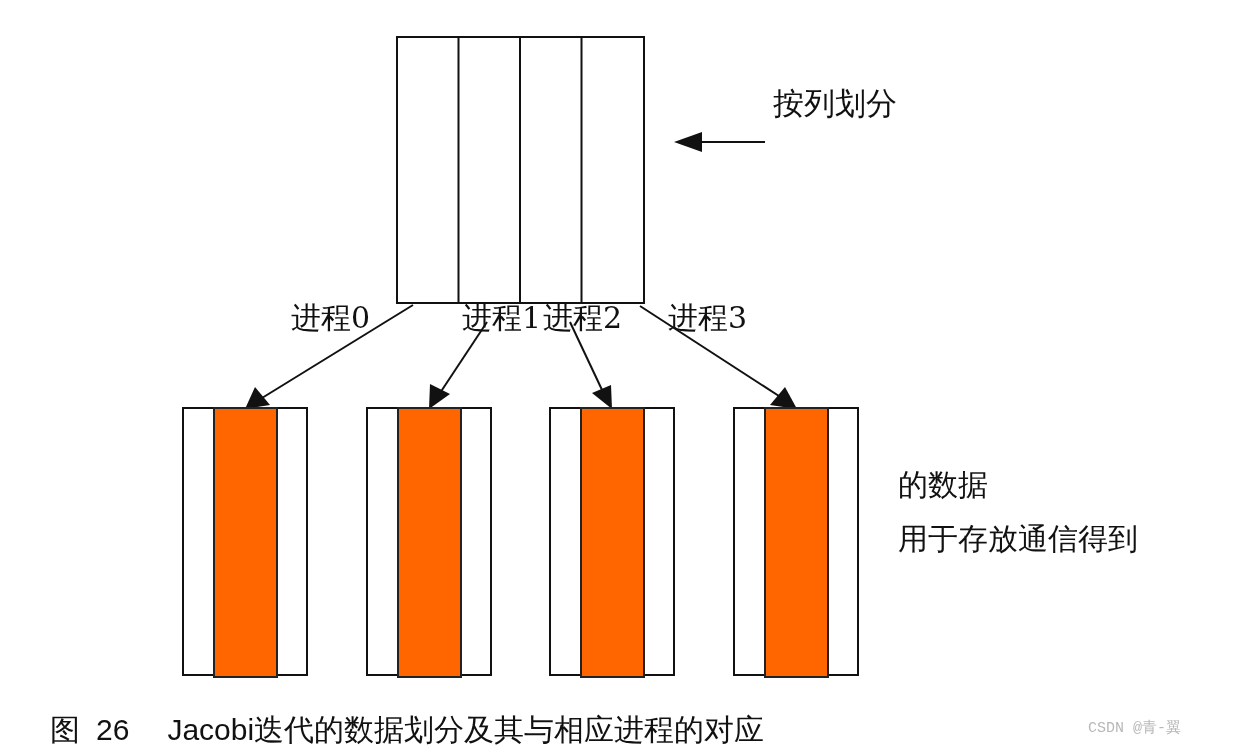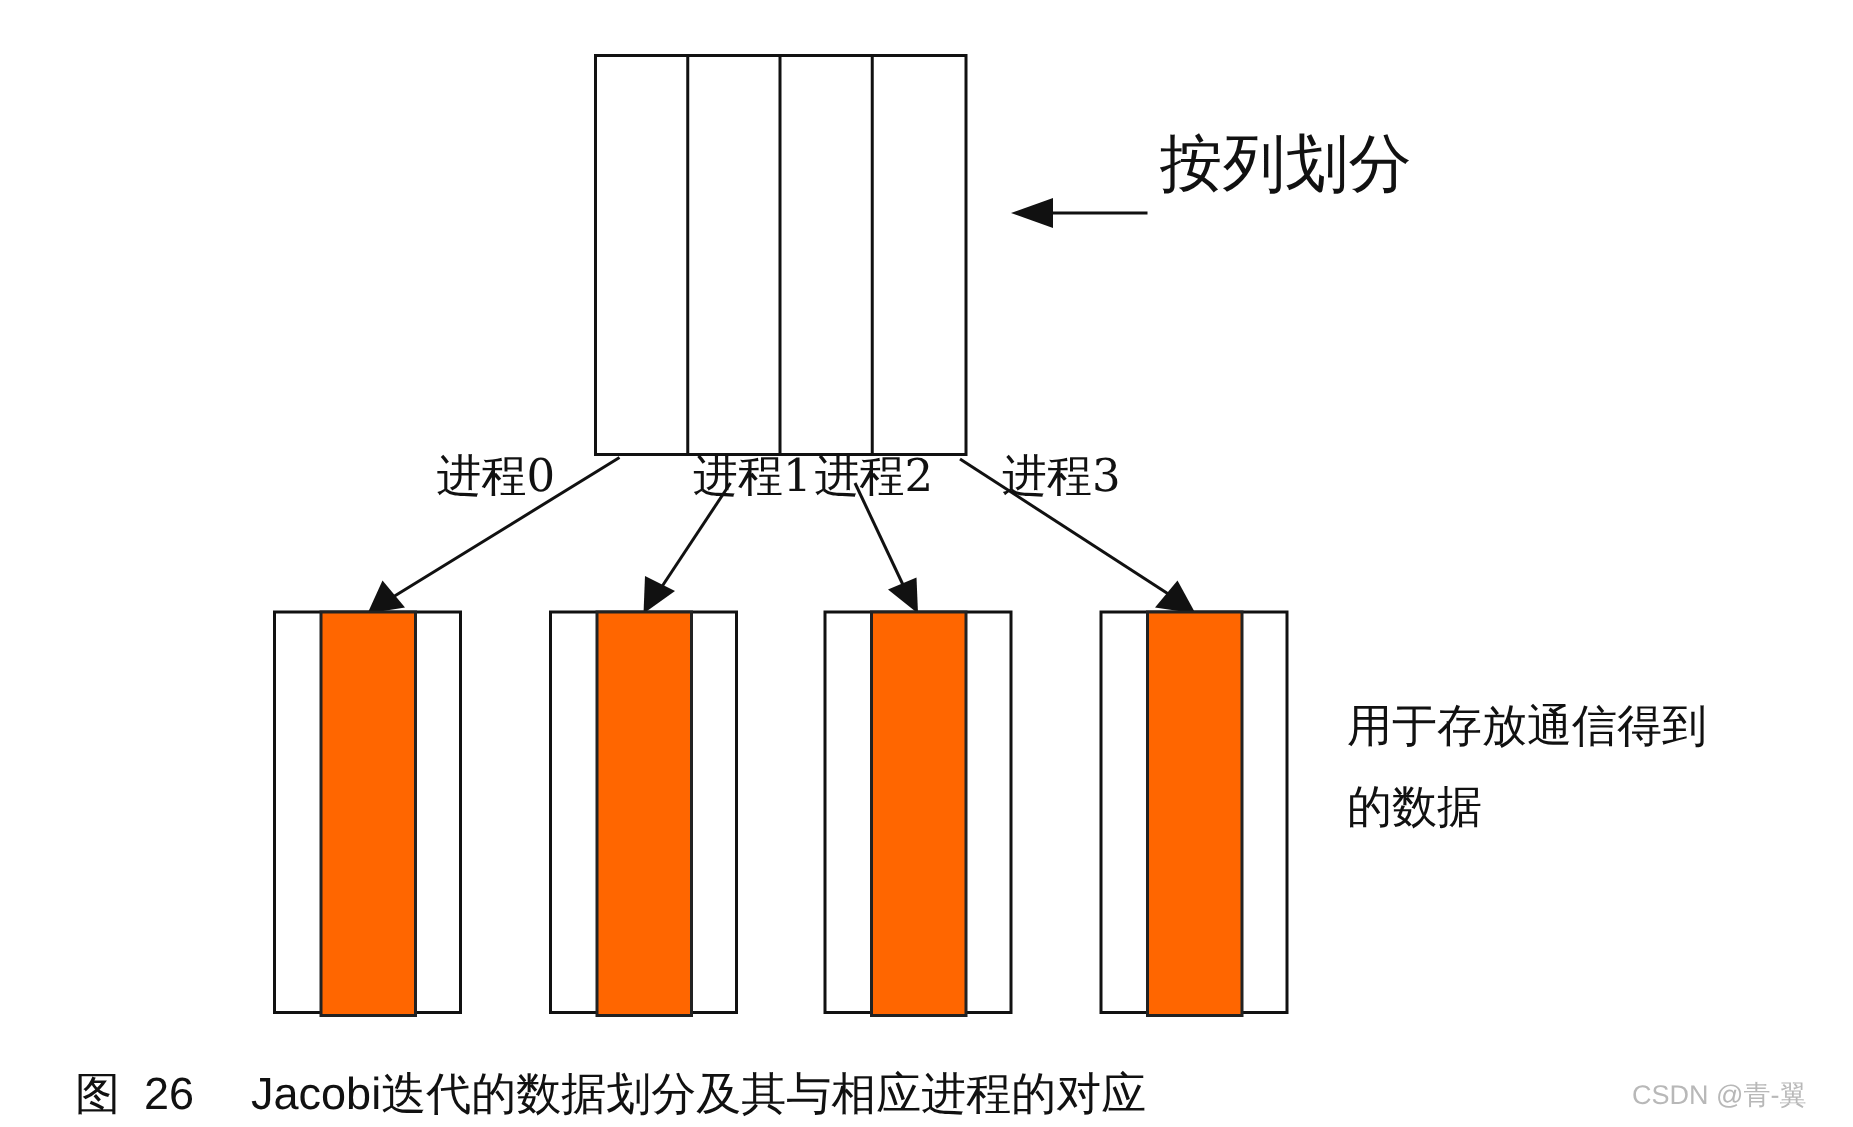--- a/index.html
+++ b/index.html
@@ -8,26 +8,26 @@
       background: #ffffff;
       font-family: "DejaVu Sans", "Liberation Sans", sans-serif;
       color: #111111;
     }
     #diagram { position: absolute; left: 0; top: 0; }
     .txt { position: absolute; white-space: nowrap; line-height: 1; }
     .proc-label {
       font-family: "DejaVu Serif", "Liberation Serif", serif;
       font-size: 30px; color: #111;
     }
-    .split-label { font-size: 42px; left: 773px; top: 88px; }
+    .split-label { font-size: 31px; left: 773px; top: 88px; font-family: Liberation Serif, serif; }
     .note { left: 898px; top: 458px; font-size: 30px; line-height: 54px; white-space: normal; }
     .note div { white-space: nowrap; }
     .caption { left: 50px; top: 700px; font-size: 30px; font-family: "Liberation Sans", sans-serif; margin-top: 15px; }
     .caption .num { margin-left: 16px; margin-right: 38px; }
-    .watermark { left: 1088px; top: 721px; font-size: 18px; color: #b8b8b8; font-family: Liberation Sans, sans-serif; }
+    .watermark { left: 1088px; top: 721px; font-size: 15px; color: #b8b8b8; font-family: Liberation Mono, monospace; }
   </style>
 </head>
 <body>
 
 <svg id="diagram" width="1235" height="751" viewBox="0 0 1235 751">
   <defs>
     <marker id="arrowhead" viewBox="0 0 10 10" refX="9" refY="5" markerWidth="8" markerHeight="8" markerUnits="userSpaceOnUse" orient="auto">
       <path d="M0,0 L10,5 L0,10 z" fill="#111"></path>
     </marker>
   </defs>
@@ -74,21 +74,21 @@
 </svg>
 
 <div class="txt split-label">按列划分</div>
 
 <div class="txt proc-label" style="left:291px; top:303px;">进程0</div>
 <div class="txt proc-label" style="left:418px; top:303px;margin-left:44px;">进程1</div>
 <div class="txt proc-label" style="left:543px; top:303px;">进程2</div>
 <div class="txt proc-label" style="left:668px; top:303px;text-align:right;">进程3</div>
 
 <div class="txt note">
+  <div>的数据</div>
   <div>用于存放通信得到</div>
-  <div>的数据</div>
 </div>
 
 <div class="txt caption">
   <span>图</span><span class="num">26</span><span>Jacobi迭代的数据划分及其与相应进程的对应</span>
 </div>
 
 <div class="txt watermark">CSDN @青-翼</div>
 
 </body></html>

